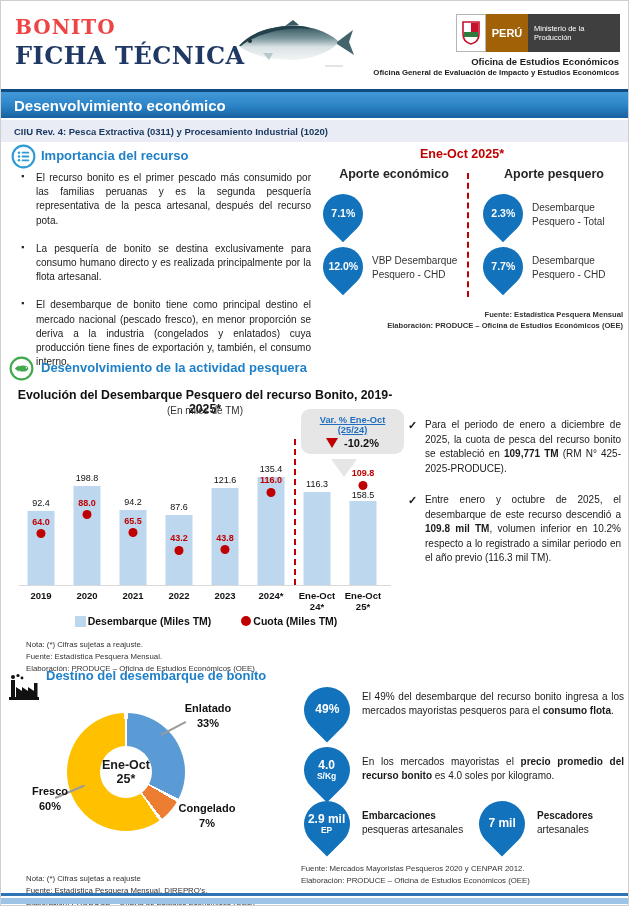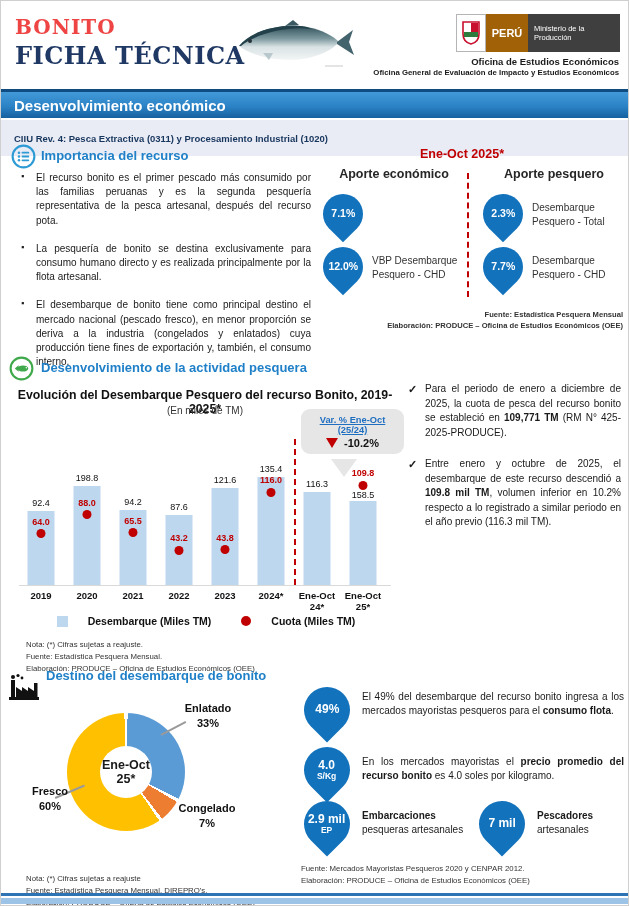--- a/index.html
+++ b/index.html
@@ -22,21 +22,21 @@
   .office-1 { font-size:9.5px; font-weight:700; }
   .office-2 { font-size:7.8px; font-weight:700; margin-top:1px; }
   
   .band-blue {
     position:absolute; left:0; right:0; top:88px; height:29px;
     border-top:3px solid #0F4C81;
     background:linear-gradient(180deg,#4399D8 0%,#2B83C6 55%,#16609F 100%);
     color:#fff; font-weight:700; font-size:15px; display:flex; align-items:center; padding-left:13px;
   }
   .band-ciiu {
-    position:absolute; left:0; right:0; top:119px; height:36px; background:#E9EBF5;
+    position:absolute; left:0; right:0; top:119px; height:22px; background:#E9EBF5;
     color:#17365D; font-weight:700; font-size:9.5px; display:flex; align-items:center; padding-left:13px;
   }
   
   .sec-head { position:absolute; font-weight:700; font-size:13px; color:#1F80C8; }
   .circle-icon { position:absolute; width:25px; height:25px; }
   
   .importancia { position:absolute; left:18px; top:170px; width:292px; }
   .bullet { position:relative; padding-left:17px; margin-bottom:14px; text-align:justify; font-size:10px; line-height:1.42; }
   .bullet::before { content:"▪"; position:absolute; left:2px; top:-1px; font-size:9px; }
   
@@ -56,34 +56,34 @@
   .chart-sub { position:absolute; left:8px; top:404px; width:392px; text-align:center; font-size:10px; color:#333; }
   #bar-chart { position:absolute; left:18px; top:418px; width:372px; height:167px; border-bottom:1.5px solid #D9D9D9; }
   .bc-col { position:absolute; bottom:0; width:46px; height:100%; }
   .bc-bar { position:absolute; left:50%; transform:translateX(-50%); bottom:0; width:27px; background:#BDD7EE; }
   .bc-val { position:absolute; left:0; width:100%; text-align:center; font-weight:400; font-size:9px; color:#111; }
   .bc-cuota { position:absolute; left:0; width:100%; text-align:center; font-weight:700; font-size:9px; color:#C00000; }
   .bc-dot { position:absolute; left:50%; transform:translateX(-50%); width:9px; height:9px; border-radius:50%; background:#C00000; }
   .bc-xlab { position:absolute; top:100%; margin-top:5px; left:0; width:100%; text-align:center; font-weight:700; font-size:9.5px; line-height:1.2; color:#111; }
   .bc-divider { position:absolute; border-left:2px dashed #C00000; bottom:0; height:146px; }
   .legend { position:absolute; left:30px; top:614px; width:350px; display:flex; justify-content:center; gap:30px; }
-  .legend-item { display:flex; align-items:center; gap:20px; font-weight:700; font-size:10.5px; color:#111; }
+  .legend-item { display:flex; align-items:center; gap:2px; font-weight:700; font-size:10.5px; color:#111; }
   .sw-sq { width:11px; height:11px; background:#BDD7EE; }
   .sw-dot { width:10px; height:10px; border-radius:50%; background:#C00000; }
   .chart-notes { position:absolute; left:25px; top:638px; font-size:7.8px; color:#333; line-height:1.55; }
   
   .callout { position:absolute; left:300px; top:408px; width:103px; background:#E7E6E6; border-radius:9px; padding:6px 4px 5px; text-align:center; }
   .callout .l1 { color:#1F6FC0; font-weight:700; font-size:9.3px; text-decoration:underline; }
   .callout .l2 { color:#1F6FC0; font-weight:700; font-size:9.3px; text-decoration:underline; }
   .callout .row { display:flex; align-items:center; justify-content:center; gap:6px; margin-top:2px; }
   .callout .tri { width:0; height:0; border-left:6px solid transparent; border-right:6px solid transparent; border-top:10px solid #C00000; }
   .callout .val { font-weight:700; font-size:11px; color:#111; }
   .callout-arrow { position:absolute; left:330px; top:458px; width:0; height:0; border-left:13px solid transparent; border-right:13px solid transparent; border-top:18px solid #E7E6E6; }
   
-  .checks { position:absolute; left:407px; top:381px; width:213px; }
+  .checks { position:absolute; left:407px; top:417px; width:213px; }
   .check { position:relative; padding-left:17px; margin-bottom:17px; text-align:justify; font-size:10px; line-height:1.45; }
   .check::before { content:"✓"; position:absolute; left:0; top:0; font-weight:700; font-size:11px; }
   
   .factory-icon { position:absolute; left:8px; top:672px; }
   .donut { position:absolute; left:66px; top:712px; width:118px; height:118px; border-radius:50%; }
   .donut-hole { position:absolute; left:50%; top:50%; transform:translate(-50%,-50%); width:52px; height:52px; border-radius:50%; background:#fff; display:flex; align-items:center; justify-content:center; text-align:center; font-weight:700; font-size:12.5px; line-height:1.15; }
   .pie-lab { position:absolute; text-align:center; font-weight:700; font-size:11px; line-height:1.35; color:#111; }
   .leader { position:absolute; height:1.5px; background:#9a9a9a; transform-origin:left center; }
   .donut-notes { position:absolute; left:25px; top:858px; font-size:7.8px; color:#333; line-height:1.55;margin-top:14px; }
   

